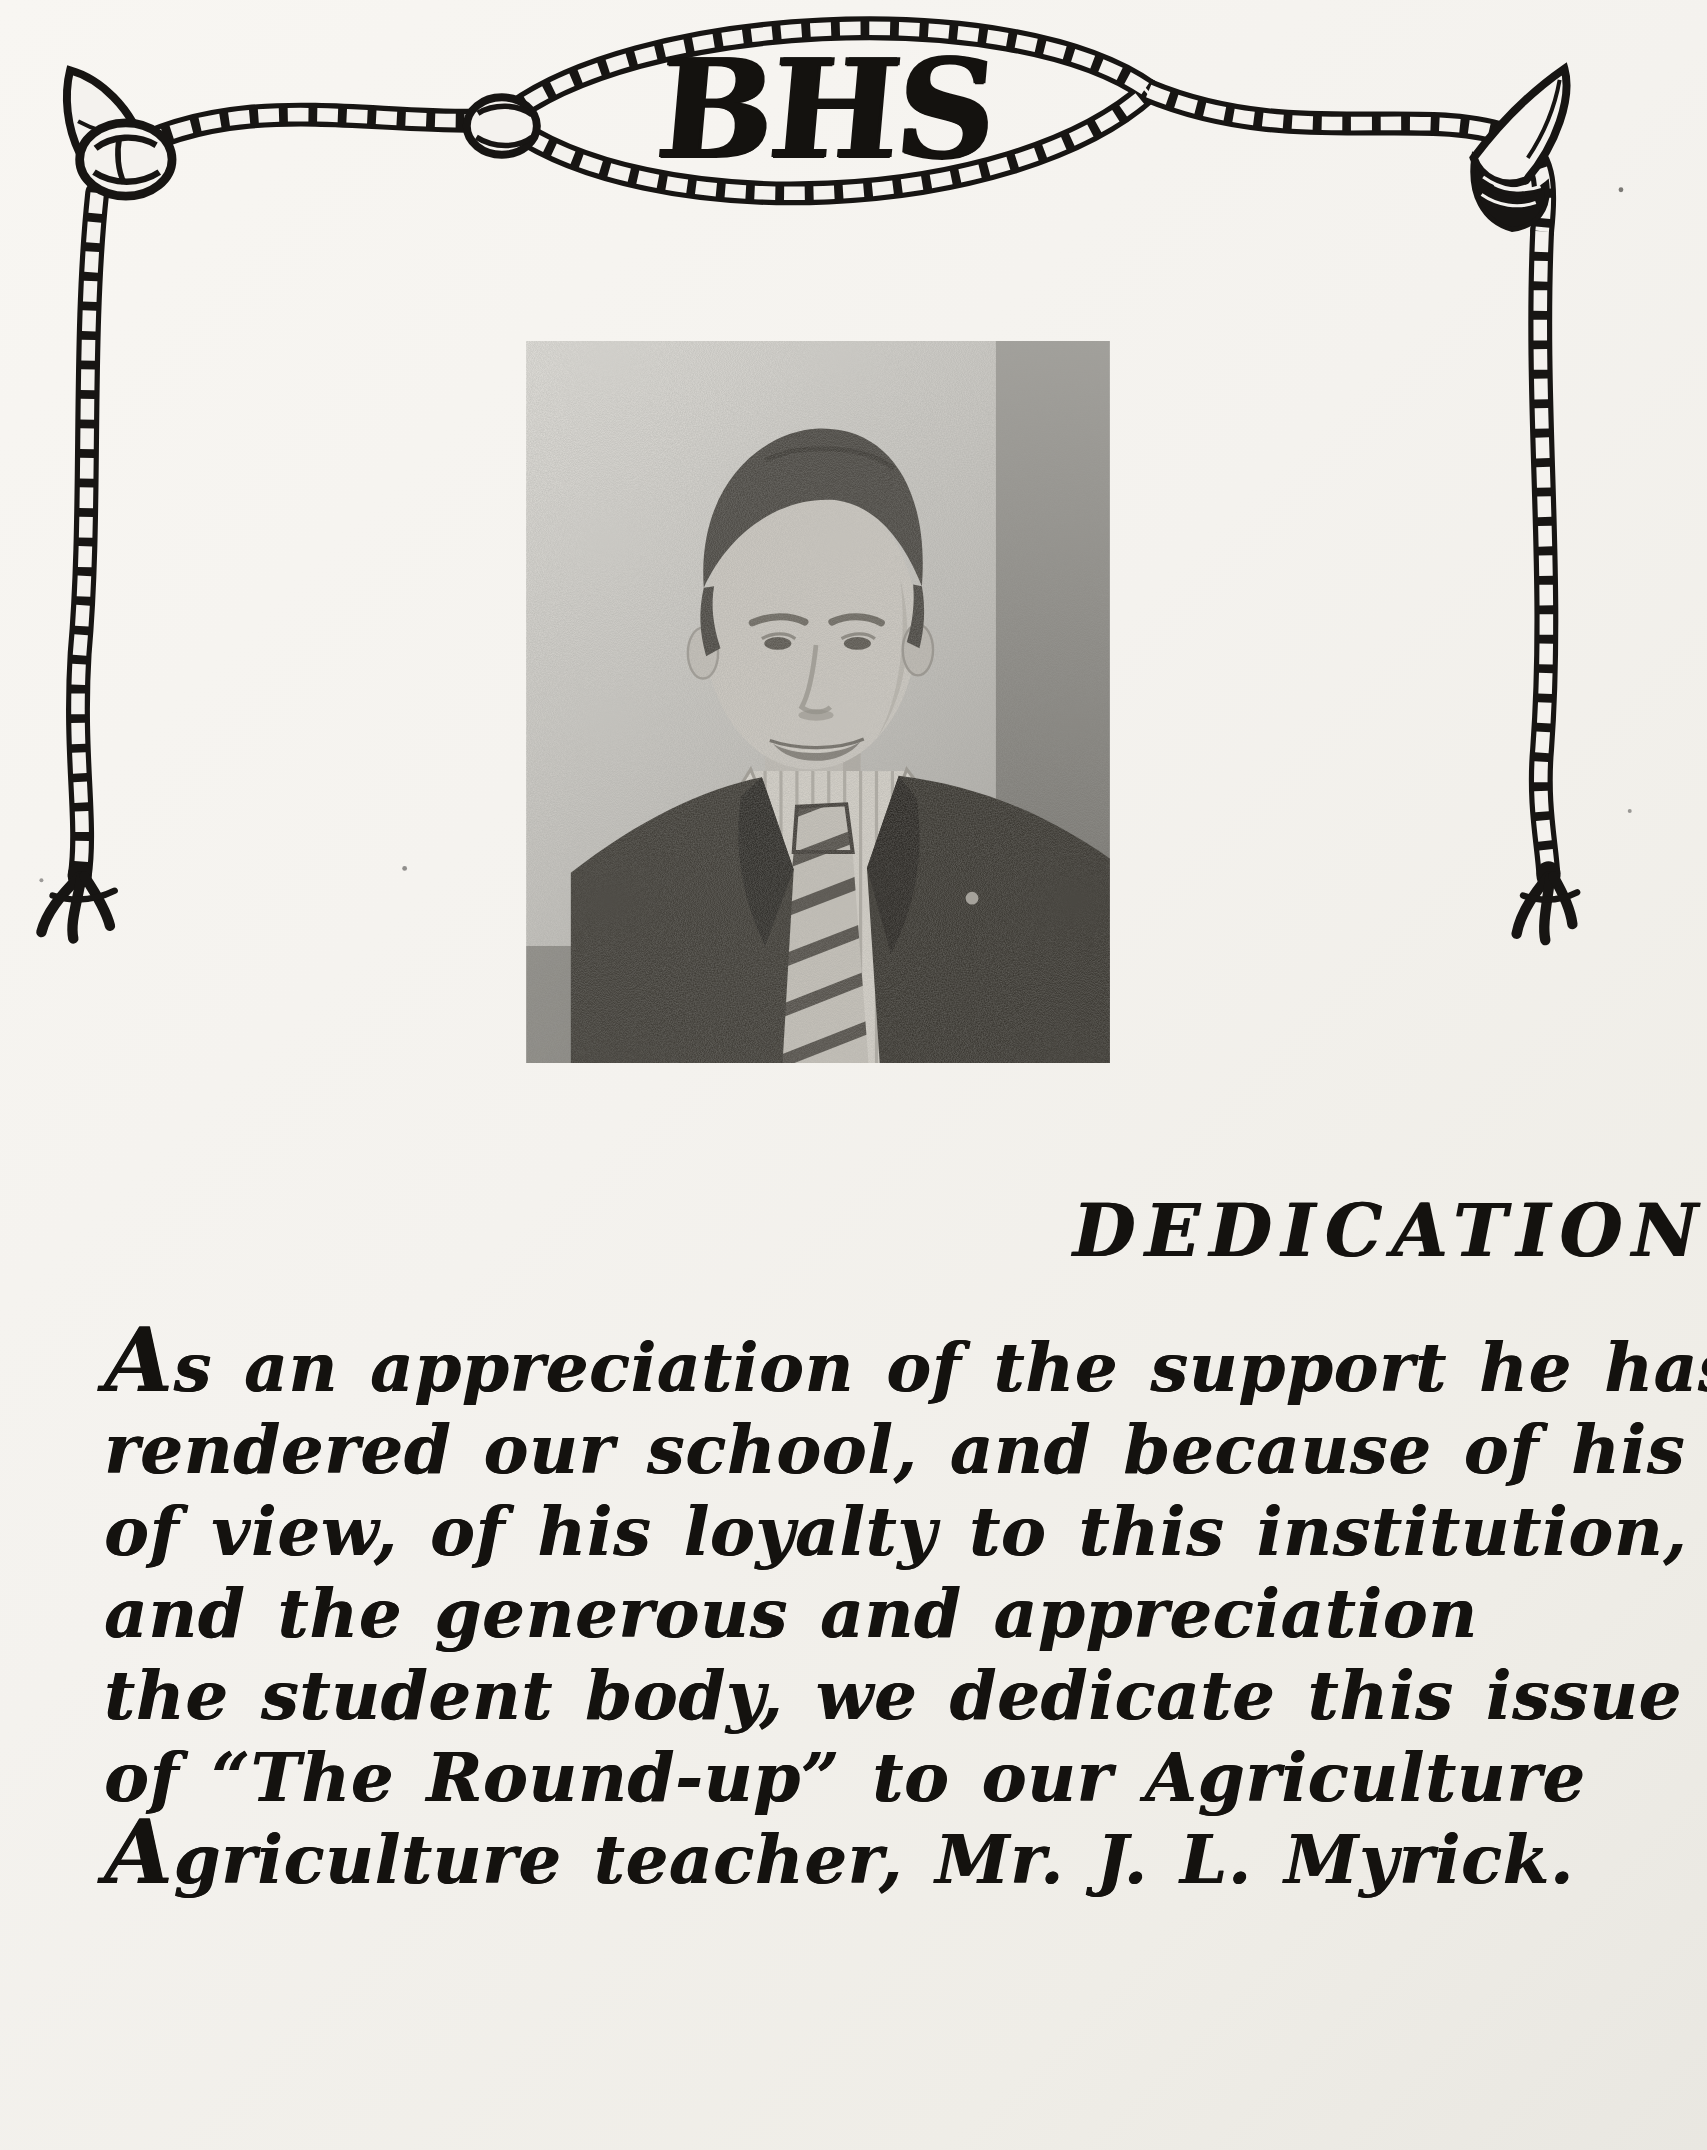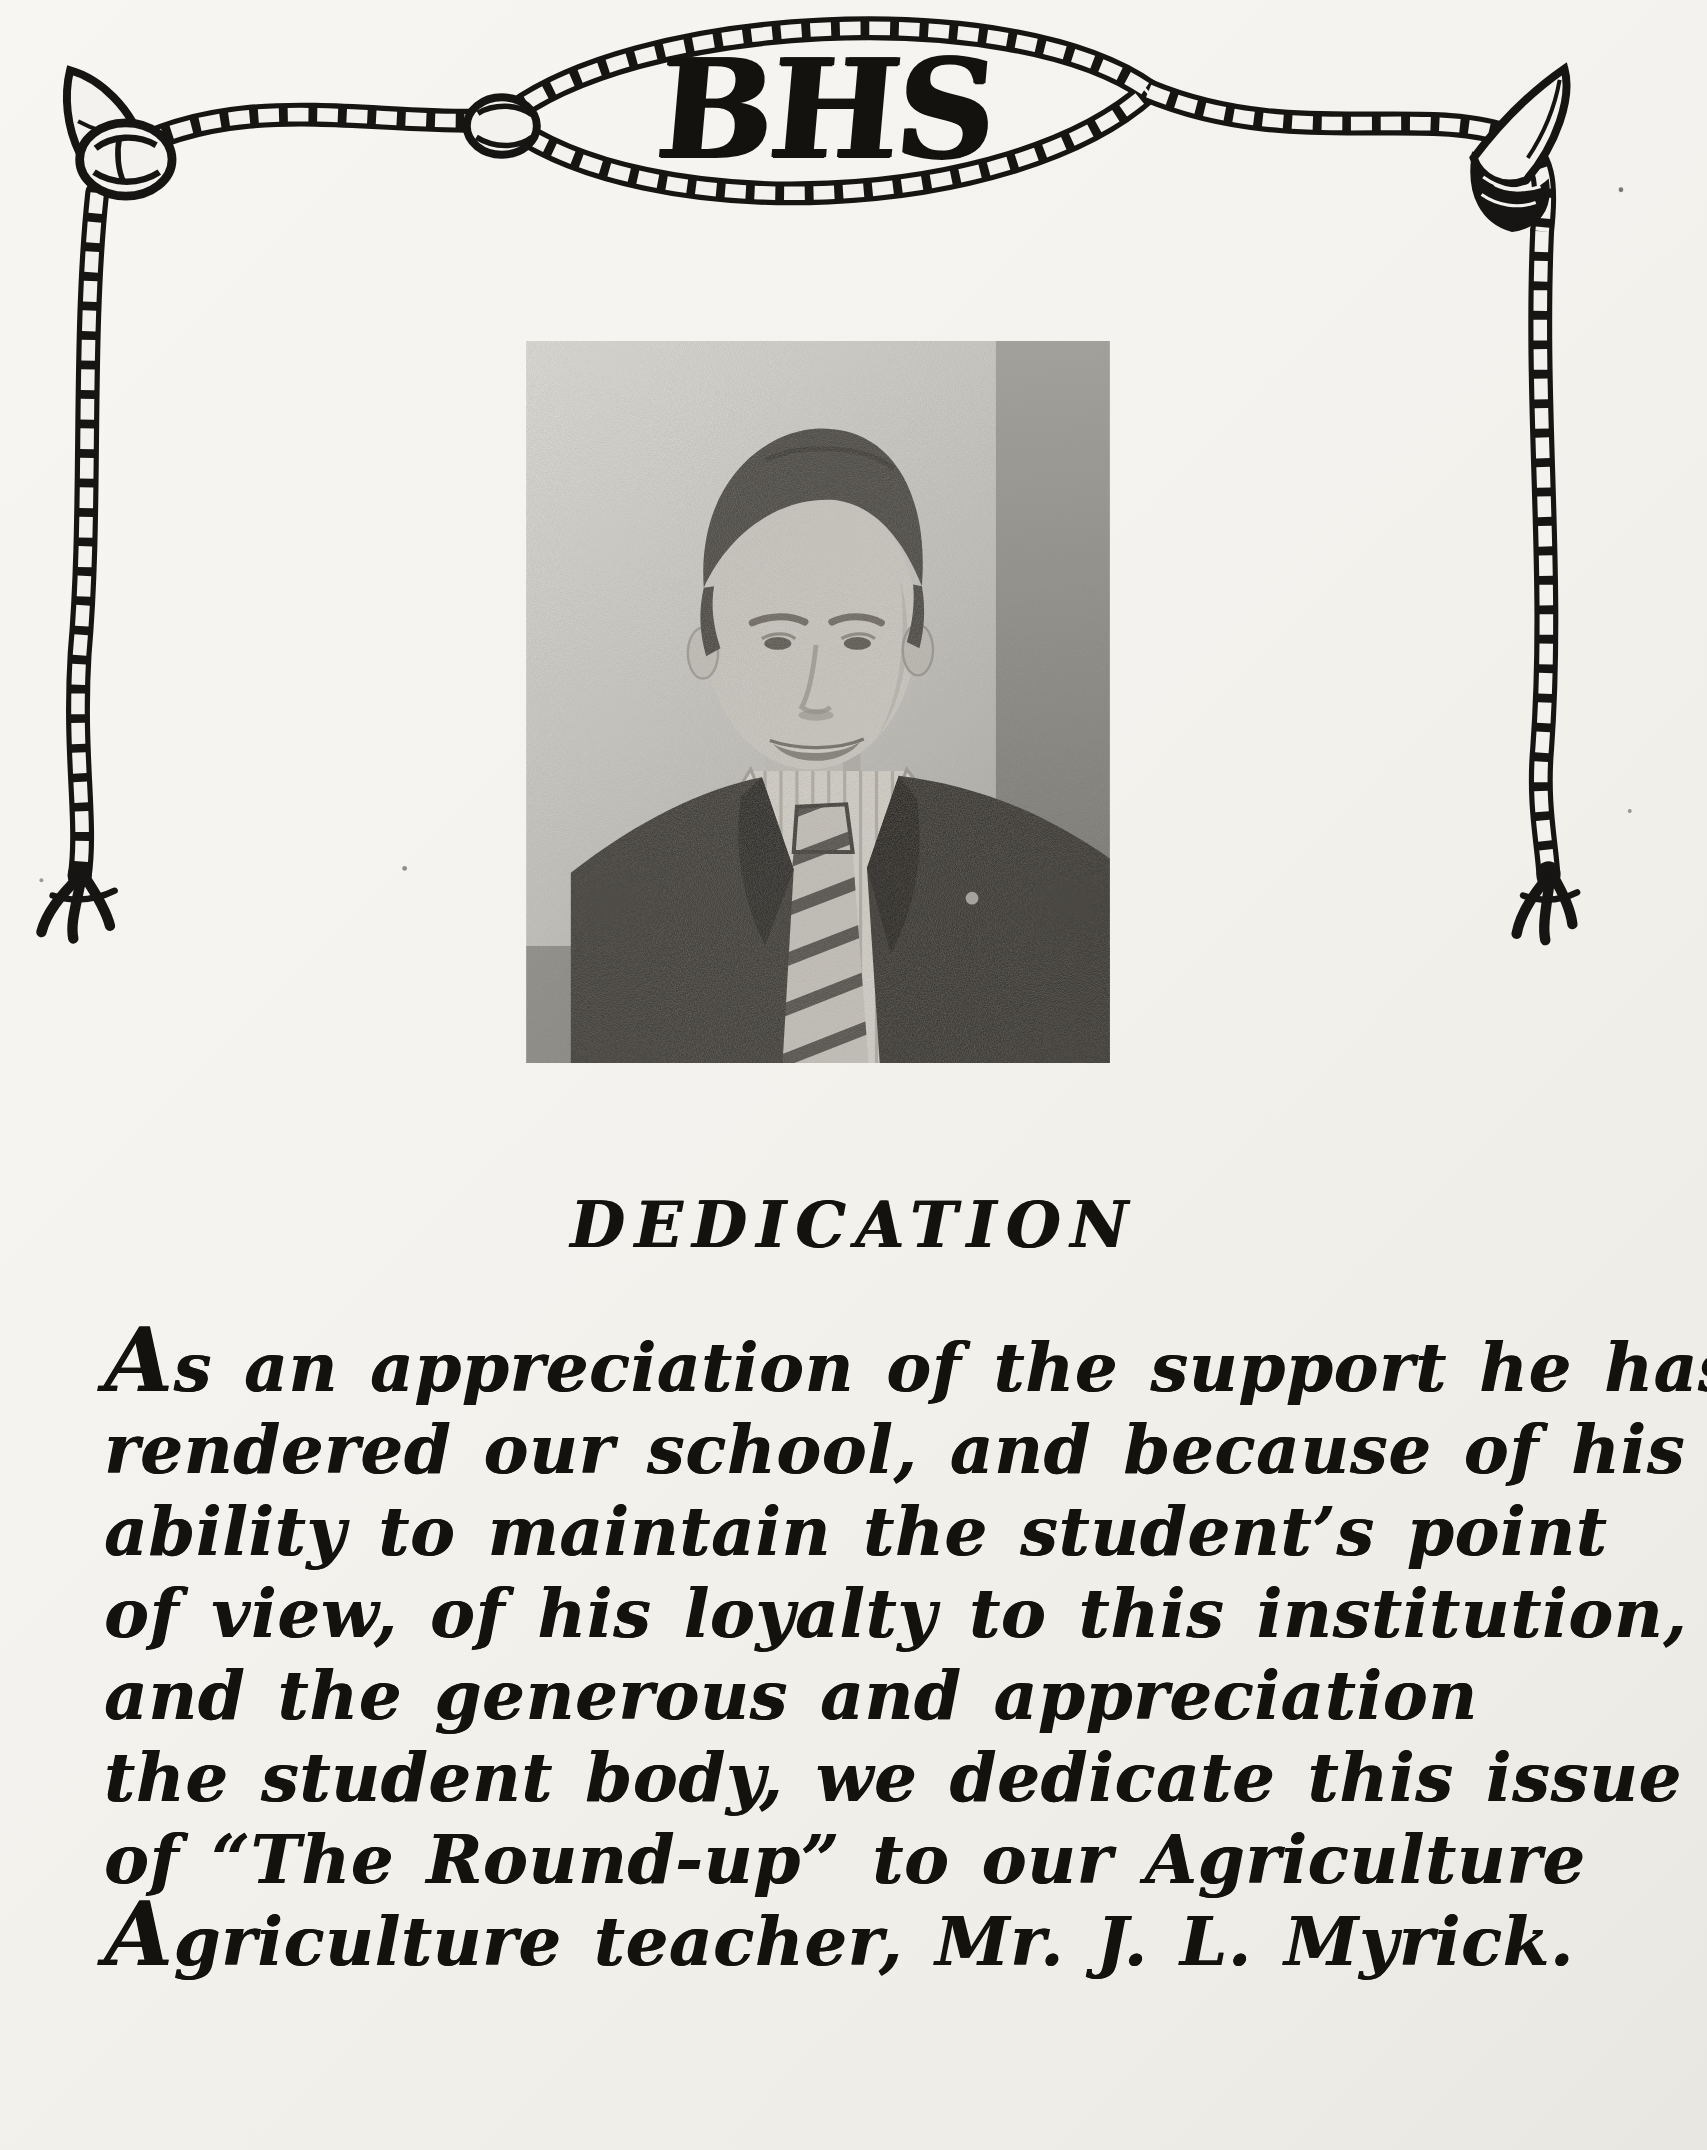--- a/index.html
+++ b/index.html
@@ -25,22 +25,22 @@
     line-height:1;
   }
 
   .photo {
     position:absolute; left:526px; top:341px; width:584px; height:722px;
   }
   .photo svg { display:block; width:100%; height:100%; }
 
   .title {
     position:absolute; left:0; right:0; top:1188px; margin:0;
-    text-align:center;
-    font-size:63px; font-style:italic; font-weight:bold;
+    text-align:right;
+    font-size:72px; font-style:italic; font-weight:bold;
     letter-spacing:9.6px;
     color:#14120f;
     text-shadow:1.2px 0 0 #14120f;
   }
 
   .dedication {
     position:absolute; left:104px; top:1327px; width:1585px;
     font-size:67px; font-style:italic; font-weight:bold;
     line-height:82px; letter-spacing:0.8px; word-spacing:8px;
     color:#14120f;
@@ -233,21 +233,20 @@
 
       <rect width="733" height="907" filter="url(#grain)" opacity="0.5"></rect>
     </svg>
   </div>
 
   <h1 class="title">DEDICATION</h1>
 
   <div class="dedication">
     <p class="lead">As an appreciation of the support he has</p>
     <p>rendered our school, and because of his</p>
-    <p>ability to maintain the student’s point</p>
     <p>of view, of his loyalty to this institution,</p>
     <p>and the generous and appreciation</p>
     <p>the student body, we dedicate this issue</p>
     <p>of “The Round-up” to our Agriculture</p>
     <p class="lead">Agriculture teacher, Mr. J. L. Myrick.</p>
   </div>
 
 </div>
 
 

